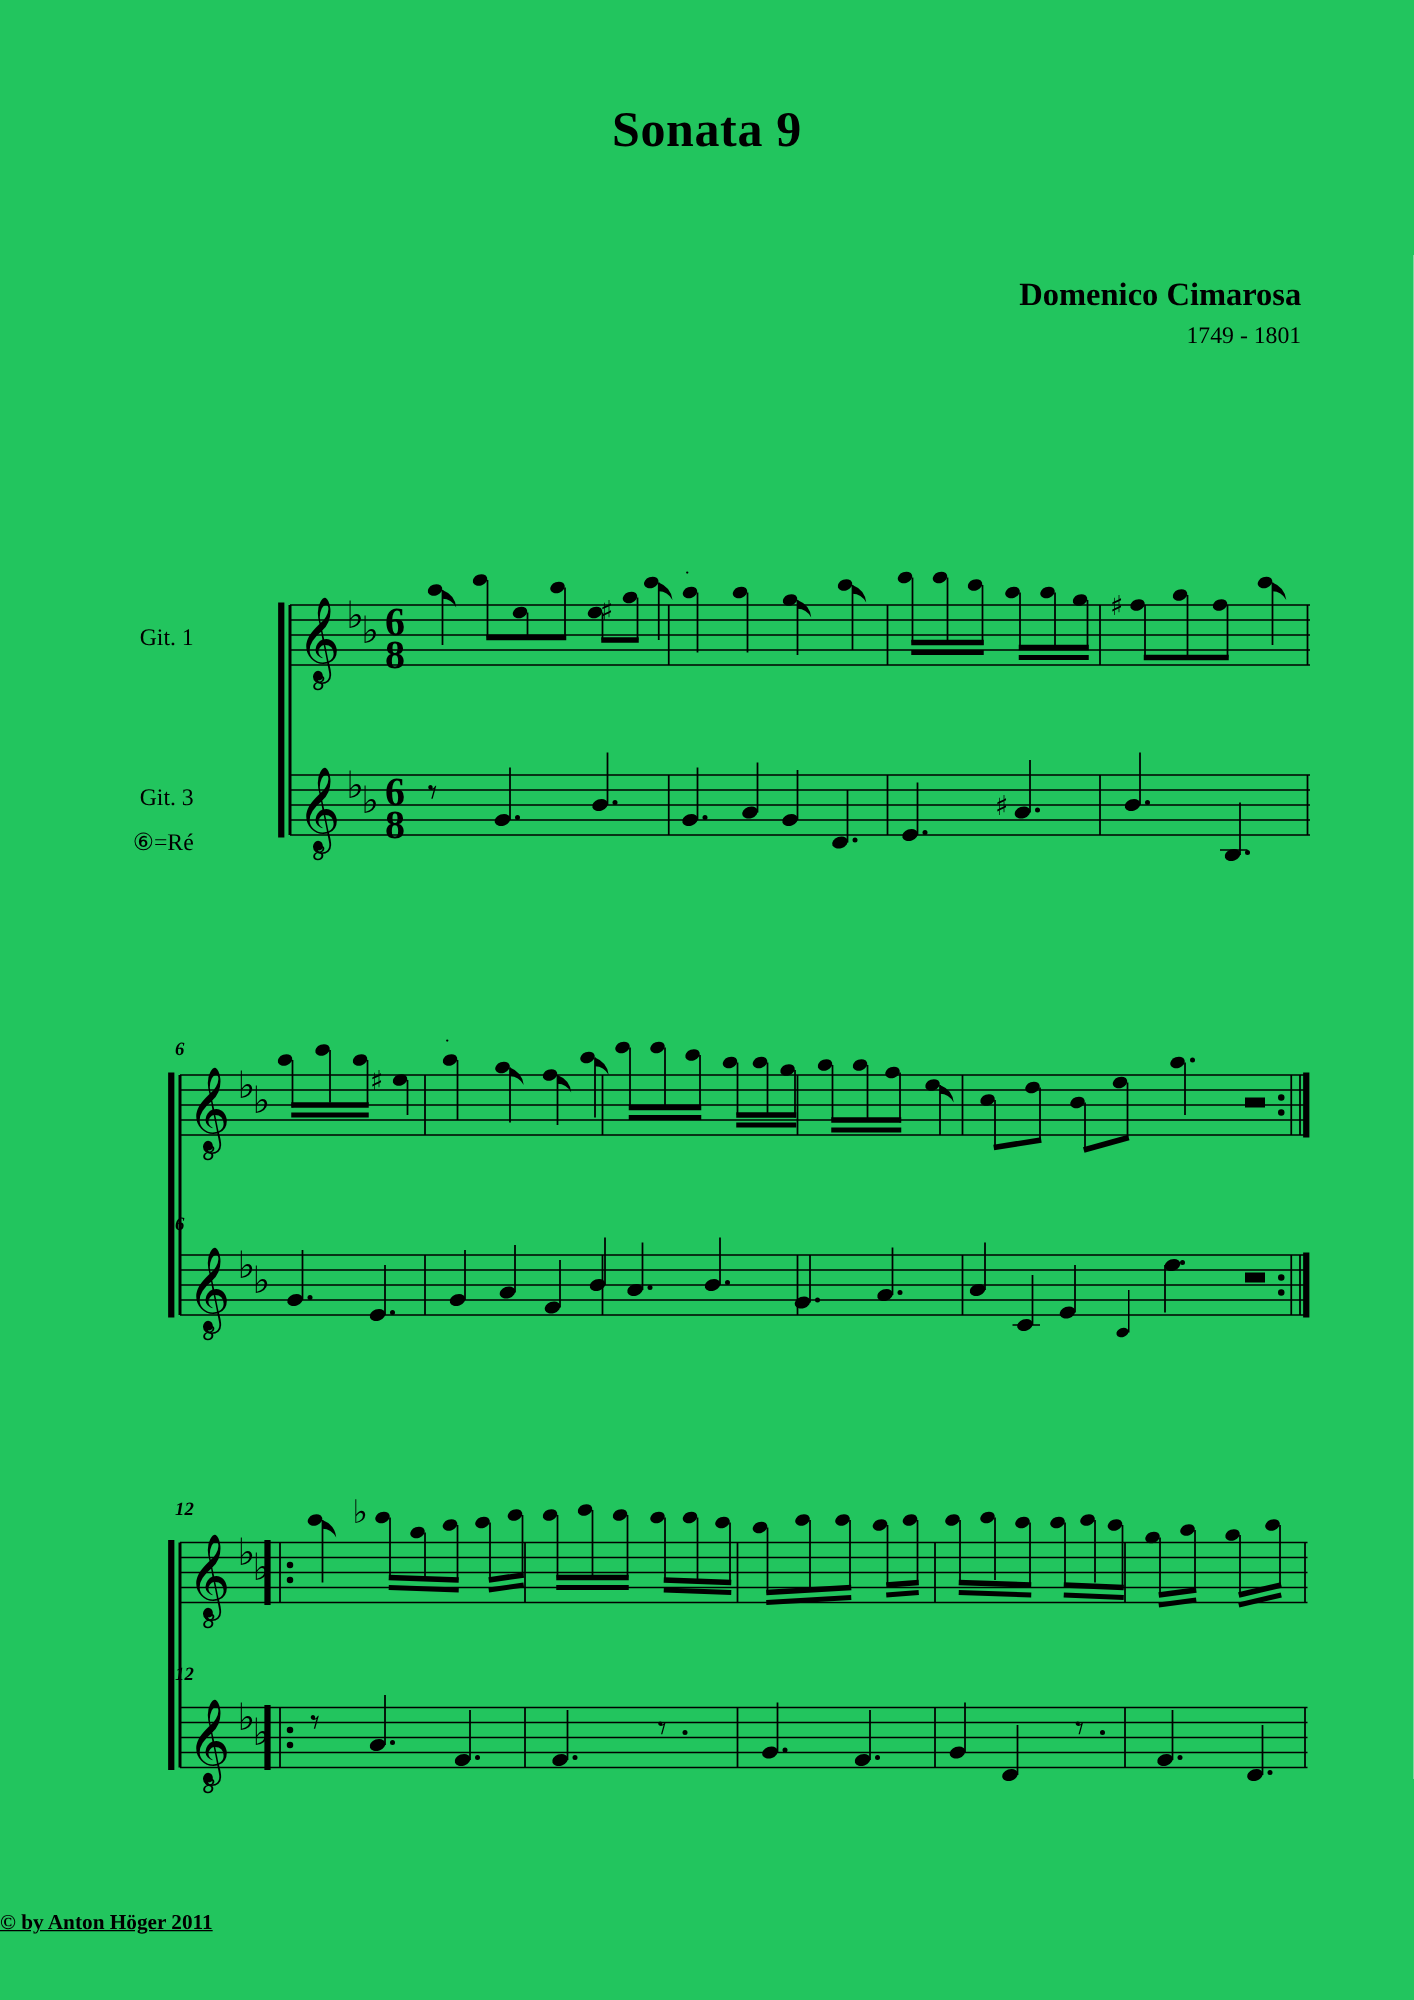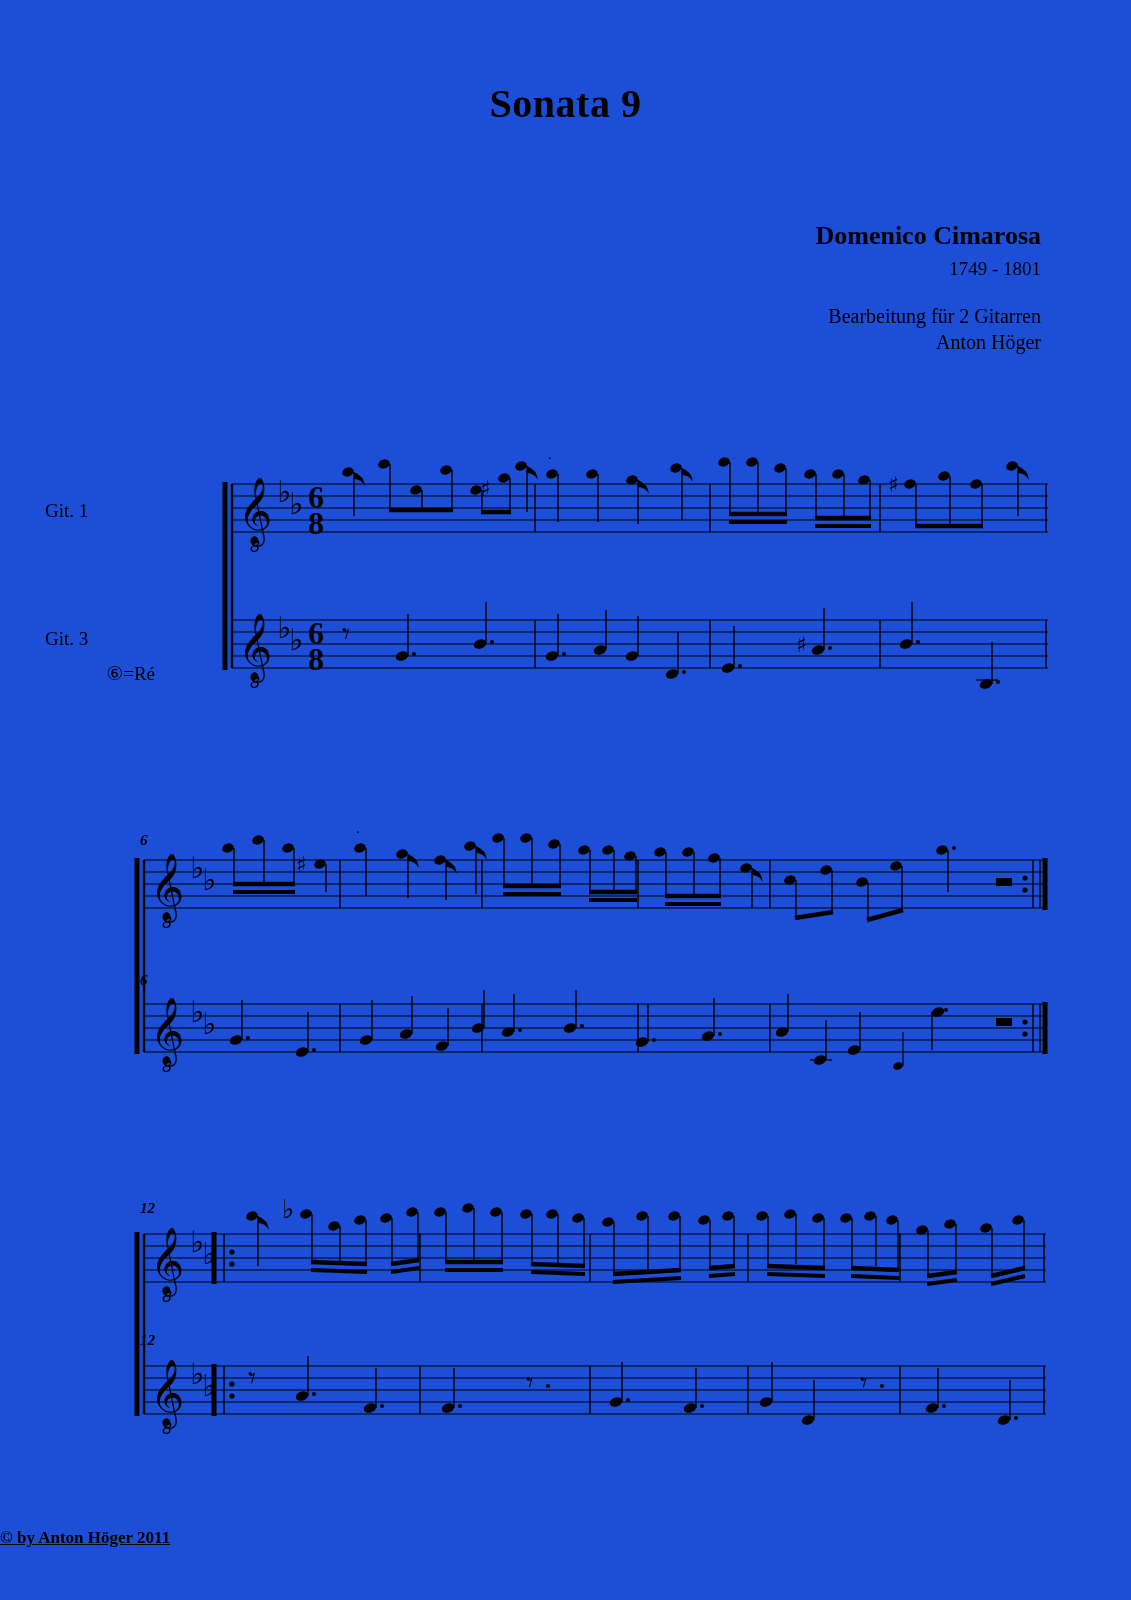--- a/index.html
+++ b/index.html
@@ -9,21 +9,21 @@
   }
   body {
     font-family: "Liberation Serif", serif;
     color: #000000;
   }
   .page {
     position: relative;
     width: 1131px;
     height: 1600px;
     margin: 0 auto;
-    background: #1d4ed8;
+    background: #22c55e;
     overflow: hidden;
   }
   .title {
     position: absolute;
     top: 80px;
     left: 0;
     width: 1131px;
     text-align: center;
     font-size: 40px;
     font-weight: bold;
@@ -67,20 +67,21 @@
     left: 0;
     width: 1131px;
   }
   .sys1 { top: 440px; height: 260px; }
   .sys2 { top: 820px; height: 280px; }
   .sys3 { top: 1190px; height: 260px; }
 
   .part-label {
     position: absolute;
     font-size: 19px;
+    text-align: right;
     width: 110px;
   }
   .tuning-label {
     position: absolute;
     font-size: 19px;
     width: 110px;
     text-align: right;
   }
   .meas-num {
     position: absolute;
@@ -98,24 +99,20 @@
 
 <div class="page">
 
   <div class="title">Sonata 9</div>
 
   <div class="composer-block">
     <div class="composer-name">Domenico Cimarosa</div>
     <div class="composer-dates">1749 - 1801</div>
   </div>
 
-  <div class="arranger-block">
-    <div>Bearbeitung für 2 Gitarren</div>
-    <div>Anton Höger</div>
-  </div>
 
   <div class="system sys1">
 
     <div class="part-label" style="left:45px; top:60px;">Git. 1</div>
 
     <div class="part-label" style="left:45px; top:188px;">Git. 3</div>
 
     <div class="tuning-label" style="left:45px; top:222px;">⑥=Ré</div>
 
     <div class="staff-wrap" style="left:180px; top:0px;">

